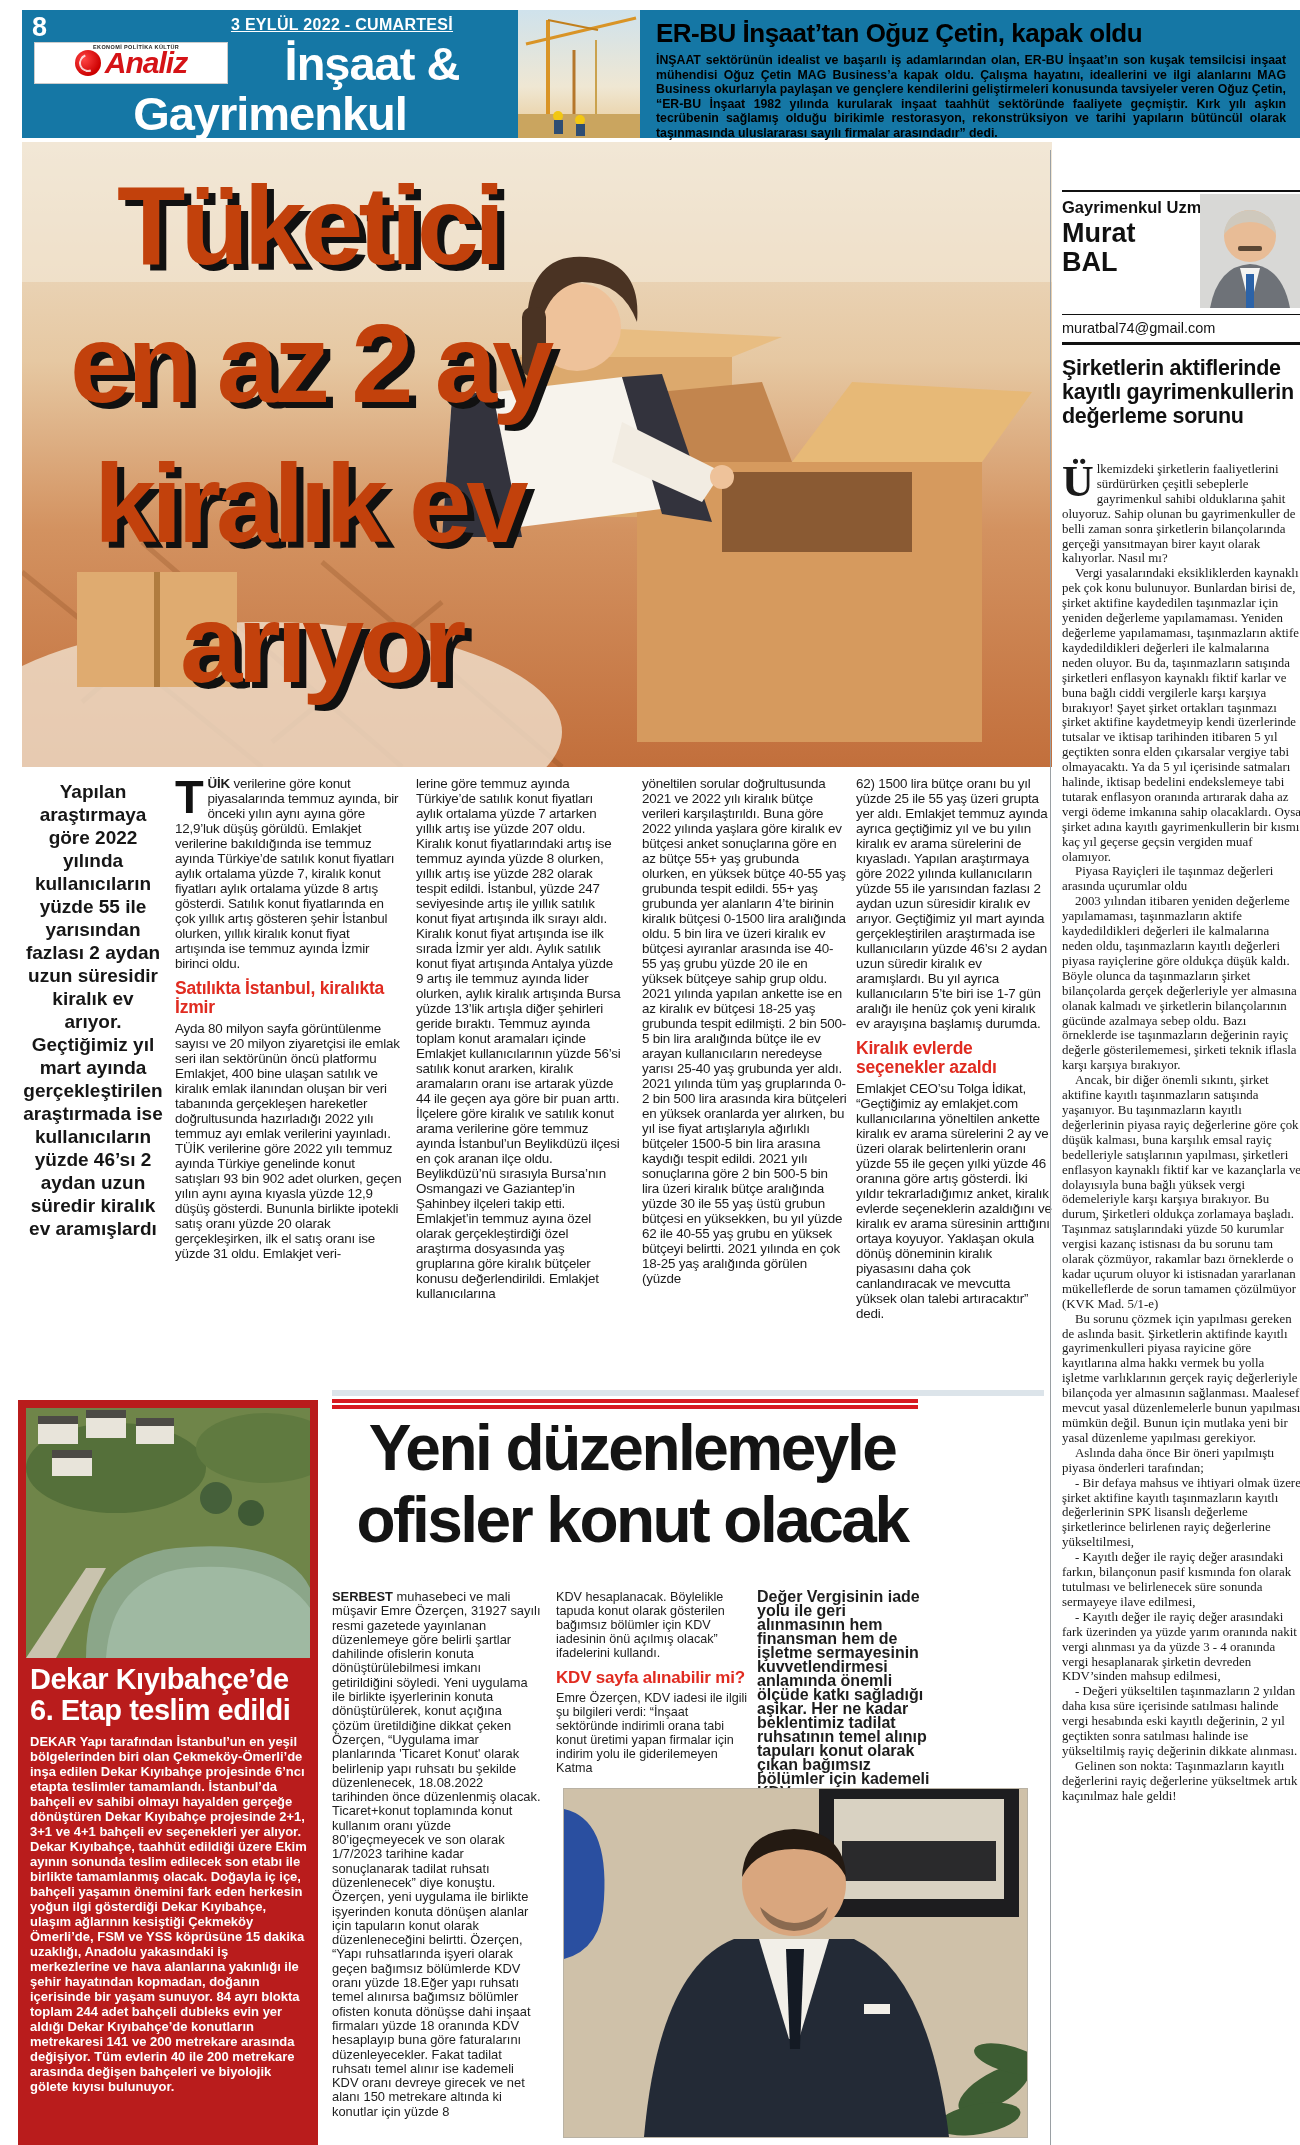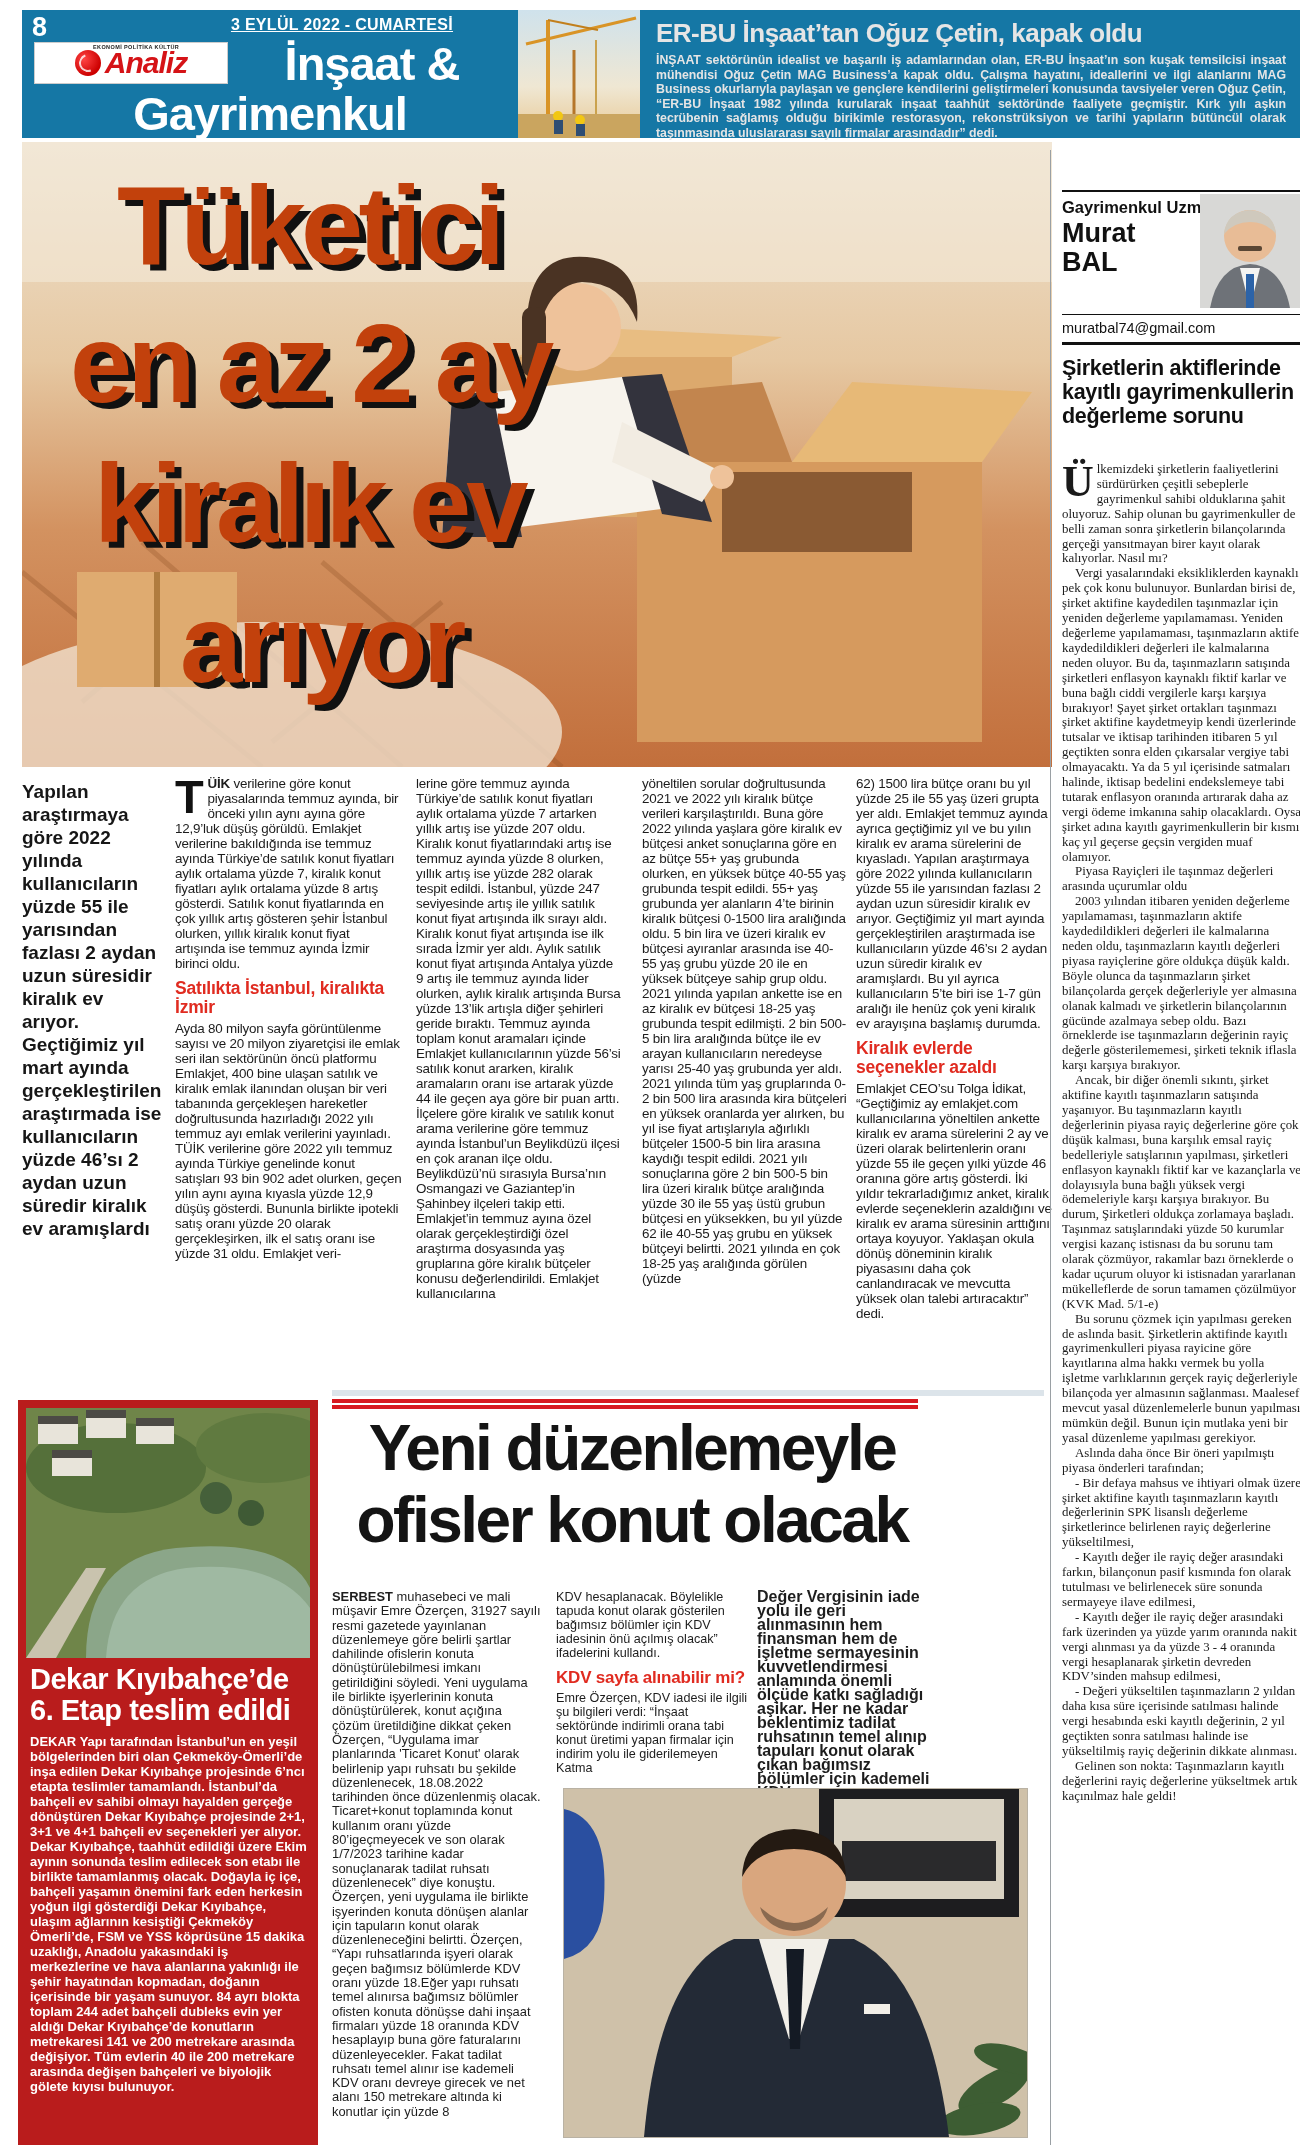--- a/index.html
+++ b/index.html
@@ -16,29 +16,29 @@
             display:flex;align-items:center;justify-content:center;gap:4px;}
   #logo-tag{position:absolute;top:1px;left:58px;font-size:5.5px;color:#222;font-weight:bold;letter-spacing:.4px;}
   .globe{width:26px;height:26px;border-radius:50%;background:radial-gradient(circle at 35% 35%,#f44,#c00 70%);
          position:relative;}
   .globe:after{content:"";position:absolute;inset:4px;border-radius:50%;
          border:2px solid rgba(255,255,255,.8);border-top-color:transparent;border-right-color:transparent;transform:rotate(25deg);}
   #logo-word{font-size:30px;font-weight:800;font-style:italic;color:#d51317;letter-spacing:-1px;}
   #mast-t1{left:210px;top:26px;width:280px;text-align:center;font-size:47px;font-weight:800;letter-spacing:-1px;color:#fff;}
   #mast-t2{left:0;top:76px;width:496px;text-align:center;font-size:47px;font-weight:800;letter-spacing:-1px;color:#fff;}
   #crane{left:518px;top:10px;width:122px;height:128px;}
-  #erbu{left:640px;top:10px;width:660px;height:128px;color:#e5e5e5;padding:8px 14px 18px 16px;box-sizing:border-box;}
+  #erbu{left:640px;top:10px;width:660px;height:128px;color:#000000;padding:8px 14px 18px 16px;box-sizing:border-box;}
   #erbu h1{margin:0 0 4px 0;font-size:26px;letter-spacing:-.5px;}
   #erbu p{margin:0;font-size:12.3px;line-height:14.6px;font-weight:bold;text-align:justify;}
   
   #main-photo{left:22px;top:142px;width:1030px;height:625px;overflow:hidden;}
   .yl{position:absolute;font-weight:800;font-size:112px;line-height:1;letter-spacing:-5px;
       color:#c2410c;text-shadow:7px 6px 0 #111;white-space:nowrap;}
   #intro{left:22px;top:780px;width:142px;font-size:19px;line-height:23px;font-weight:bold;
-         text-align:left;color:#161616;}
+         text-align:center;color:#161616;}
   .ncol{font-size:13.4px;line-height:15px;letter-spacing:-.2px;color:#1c1c1c;}
   #mcol1{left:175px;top:776px;width:228px;}
   #mcol2{left:416px;top:776px;width:207px;}
   #mcol3{left:642px;top:776px;width:205px;}
   #mcol4{left:856px;top:776px;width:196px;}
   .dropcap{float:left;font-size:47px;line-height:38px;font-weight:bold;padding:2px 4px 0 0;color:#111;}
   .lead{font-weight:bold;}
   .redhead{color:#e02b20;font-size:17.5px;line-height:19px;font-weight:bold;margin:8px 0 4px 0;letter-spacing:-.2px;}
   
   #divider-v{left:1050px;top:150px;width:1px;height:1995px;background:#9aa0a4;}

